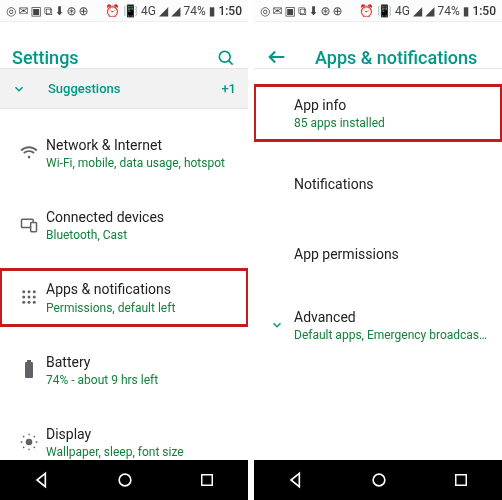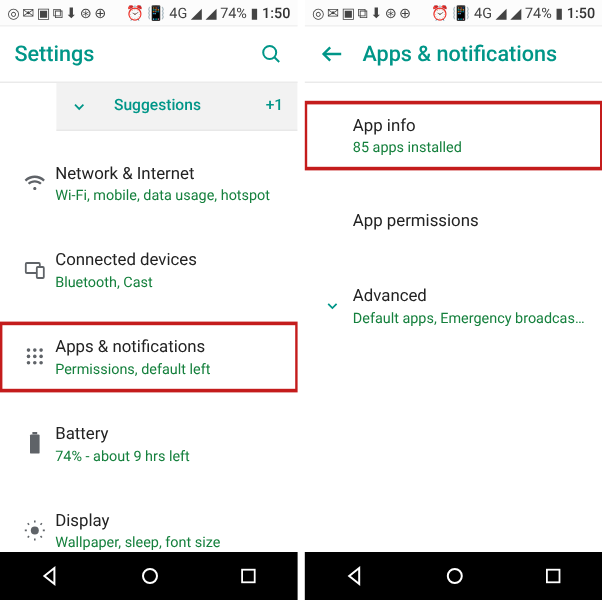--- a/index.html
+++ b/index.html
@@ -33,23 +33,23 @@
     border-bottom: 1px solid #eee;
   }
   .status-left { display: flex; gap: 2px; align-items: center; }
   .status-left span, .status-right span { font-size: 12px; line-height: 1; color:#444 }
   .status-right { display: flex; gap: 3px; align-items: center; }
   .status-right .pct { font-size: 12px; }
   .status-right .time { font-size: 12px; font-weight: 500; color:#333;}
   .appbar {
     height: 46px;
     display: flex;
-    align-items: center;
+    align-items: flex-end;
     padding: 0 12px;
-    gap: 14px;
+    gap: 27px;
   }
   .appbar .title {
     color: #009688;
     font-size: 18px;
     font-weight: 500;
     flex: 1;
   }
   .appbar .search {
     color: #009688;
   }
@@ -65,21 +65,20 @@
   .suggestions {
     height: 40px;
     background: #f2f2f2;
     display: flex;
     align-items: center;
     padding: 0 12px;
     color: #009688;
     font-size: 13px;
     font-weight: 500;
     border-bottom: 1px solid #e5e5e5;
-    margin-left: 47px;
   }
   .suggestions .chev { margin-right: 22px; display:inline-flex;}
   .suggestions .plus { color:#009688; font-weight:500;}
   .row {
     display: flex;
     align-items: center;
     padding: 11px 12px 11px 12px;
     min-height: 54px;
     margin-top: 16px;
   }
@@ -306,20 +305,26 @@
   <div class="list detail-list">
 
     <div class="row highlight">
       <span class="icon"></span>
       <div class="texts">
         <div class="primary">App info</div>
         <div class="secondary">85 apps installed</div>
       </div>
     </div>
 
+    <div class="row">
+      <span class="icon"></span>
+      <div class="texts">
+        <div class="primary">Notifications</div>
+      </div>
+    </div>
 
     <div class="row">
       <span class="icon"></span>
       <div class="texts">
         <div class="primary">App permissions</div>
       </div>
     </div>
 
     <div class="row has-icon">
       <span class="icon">

